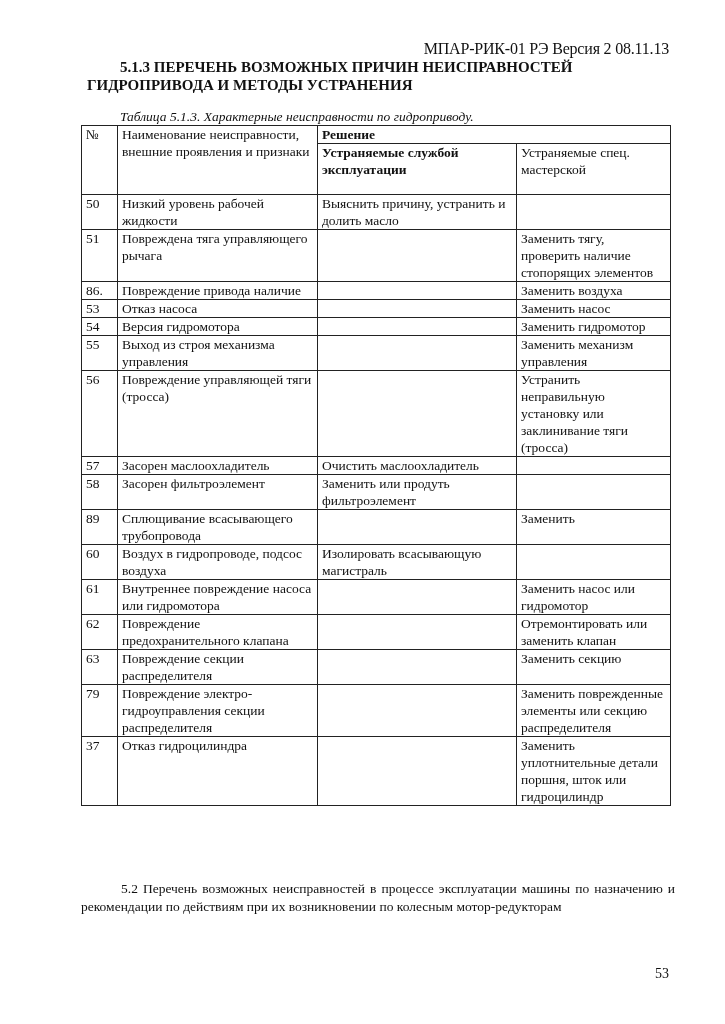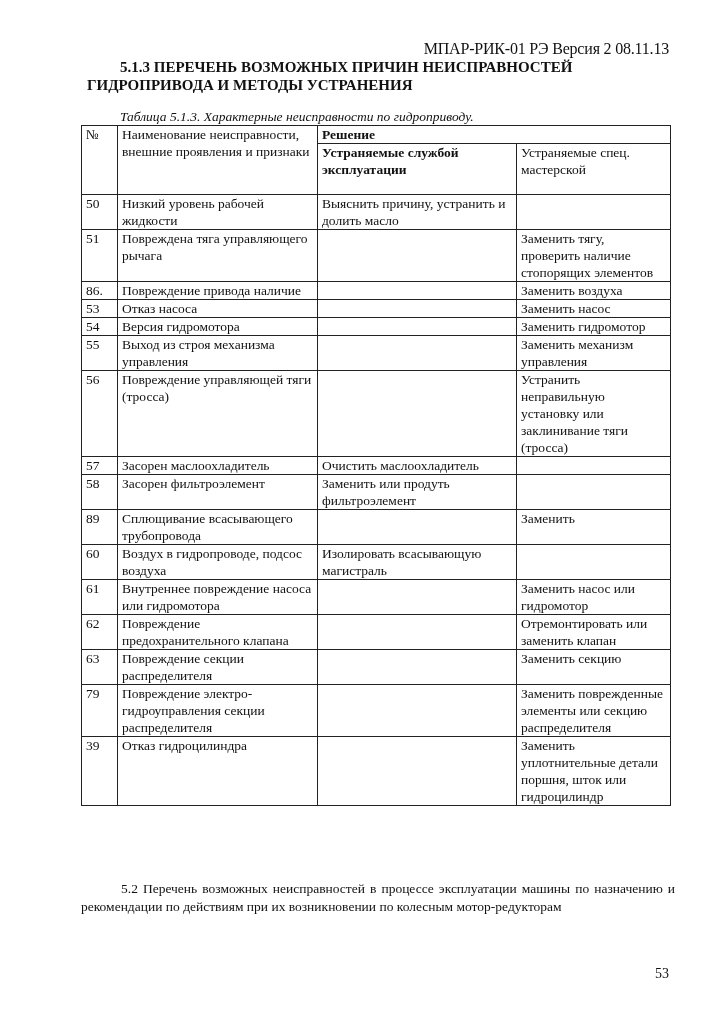--- a/index.html
+++ b/index.html
@@ -160,21 +160,21 @@
         <td></td>
         <td>Заменить секцию</td>
       </tr>
       <tr>
         <td>79</td>
         <td>Повреждение электро-гидроуправления секции распределителя</td>
         <td></td>
         <td>Заменить поврежденные элементы или секцию распределителя</td>
       </tr>
       <tr>
-        <td>39</td>
+        <td>37</td>
         <td>Отказ гидроцилиндра</td>
         <td></td>
         <td>Заменить уплотнительные детали поршня, шток или гидроцилиндр</td>
       </tr>
     </tbody>
 </table>
 
 <div class="section-52">5.2 Перечень возможных неисправностей в процессе эксплуатации машины по назначению и рекомендации по действиям при их возникновении по колесным мотор-редукторам</div>
 
 <div class="page-number">53</div>

